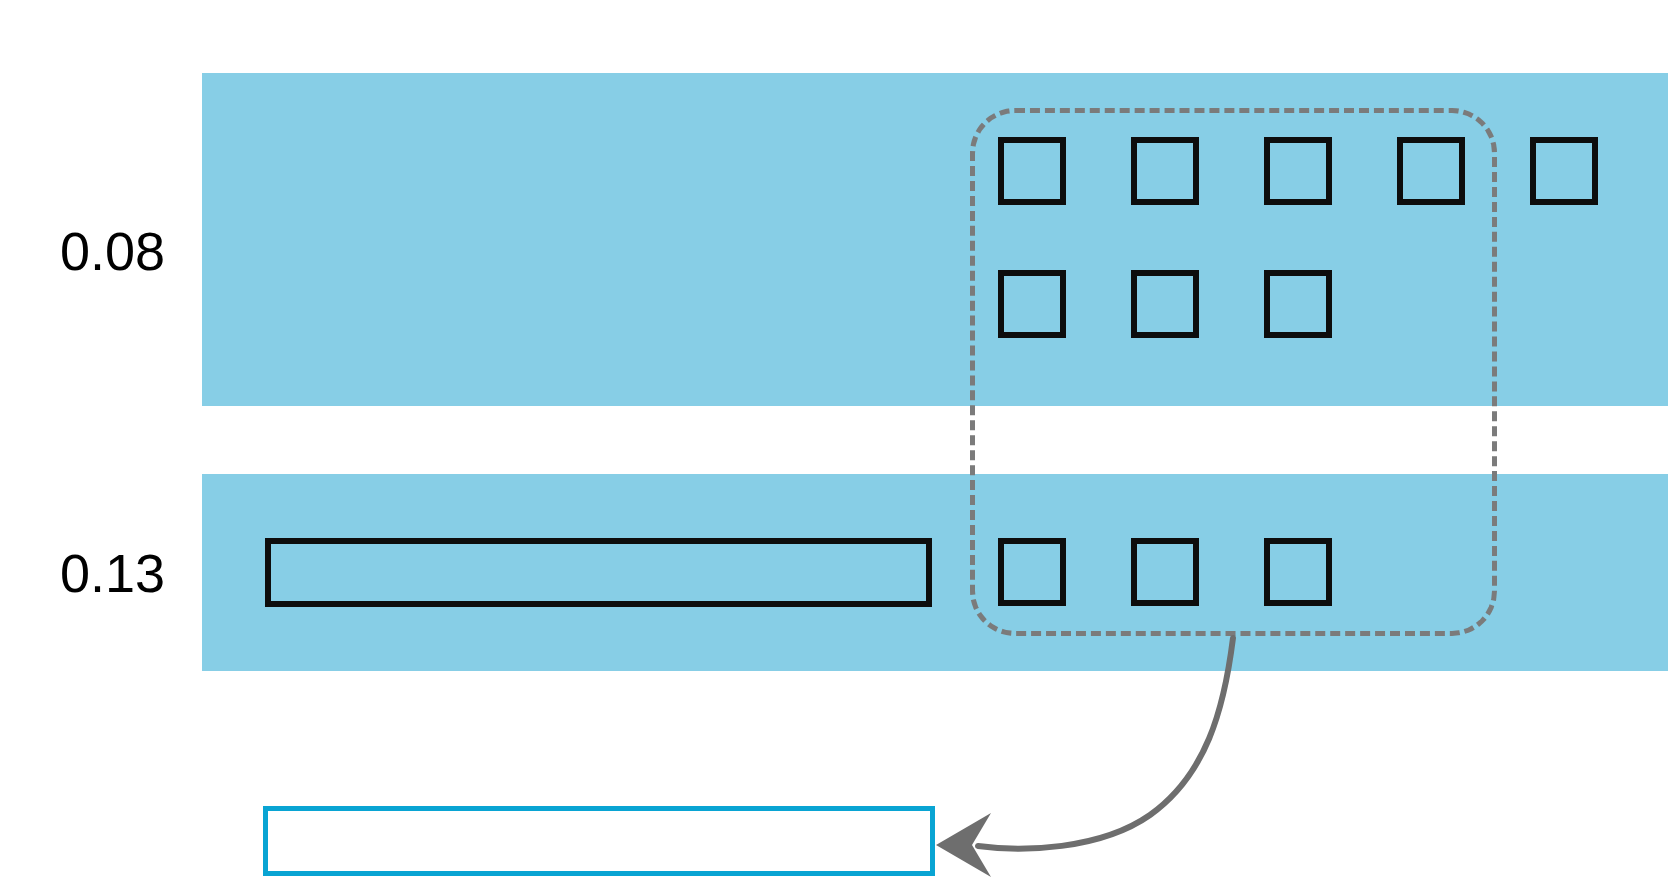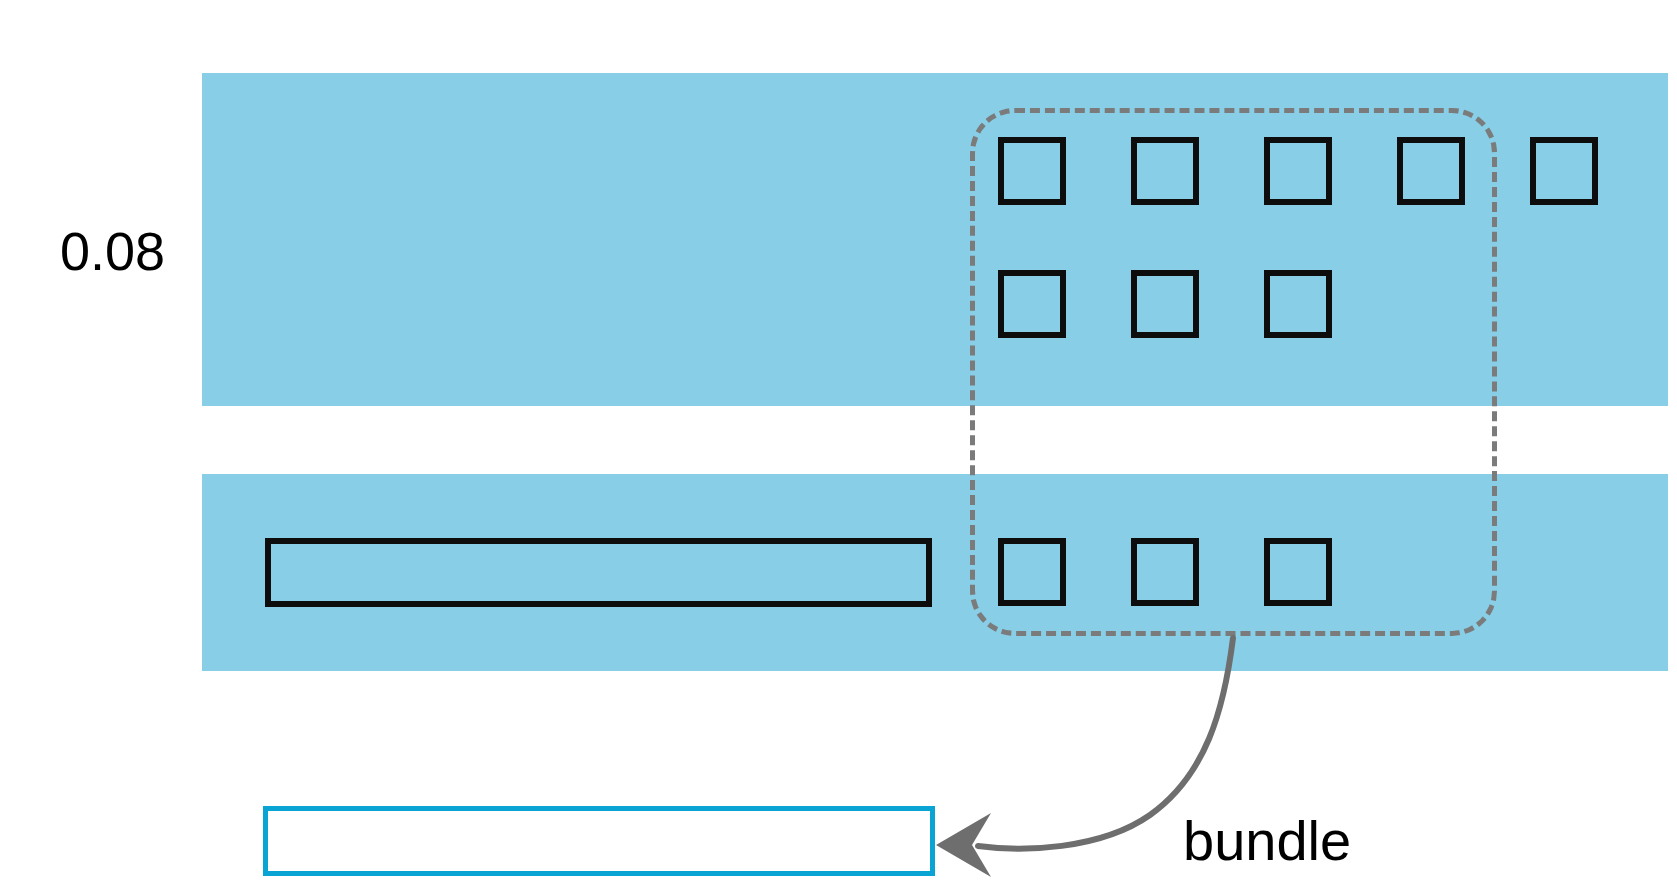--- a/index.html
+++ b/index.html
@@ -79,20 +79,21 @@
 </head>
 <body>
 
 <div class="canvas">
 
 
   <div class="band" id="band-008"></div>
   <div class="band" id="band-013"></div>
 
   <div class="row-label" id="label-008">0.08</div>
+  <div class="row-label" id="label-013">0.13</div>
 
   <div class="dashed-outline"></div>
 
   <div id="band2-bars">
       <div class="tenth-bar"></div>
     </div>
 
   <div class="squares-block" id="band1-squares">
       <div class="sq-row">
         <div class="hsq"></div>
@@ -110,20 +111,19 @@
   <div class="squares-block" id="band2-squares">
       <div class="sq-row">
         <div class="hsq"></div>
         <div class="hsq"></div>
         <div class="hsq"></div>
       </div>
     </div>
 
   <div class="bundle-rect"></div>
 
-  <div class="bundle-label">bundle</div>
 
   <svg class="arrow-layer" viewBox="0 0 1677 889">
     <path d="M 1233 638 C 1224 710 1206 775 1150 815 C 1100 850 1022 852 978 846" fill="none" stroke="#6e6e6e" stroke-width="6" stroke-linecap="round"></path>
     <polygon points="936,845 991,813 972,845 991,877" fill="#6e6e6e" stroke="none"></polygon>
   </svg>
 
 </div>
 
 </body></html>

